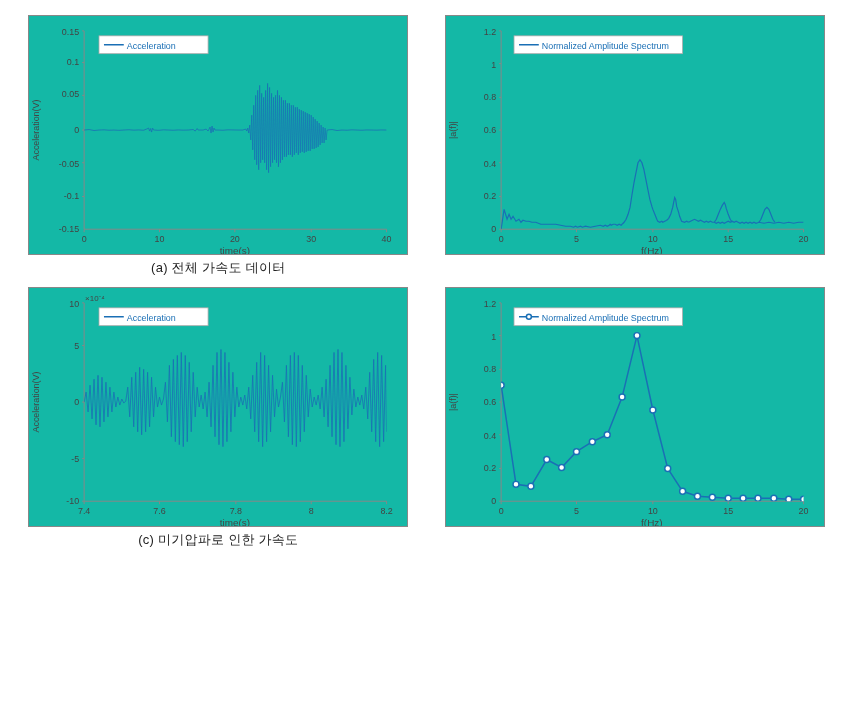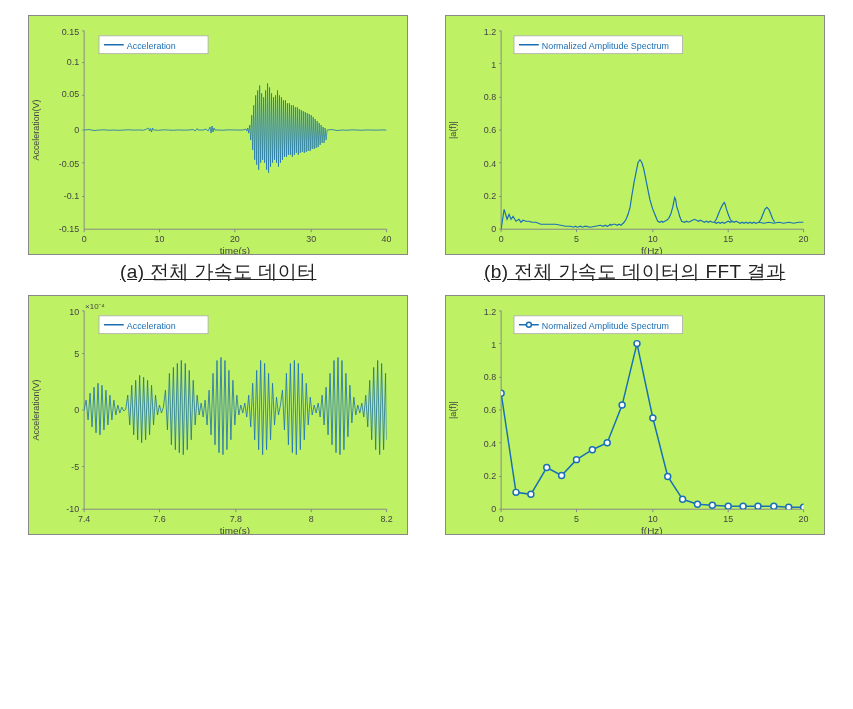--- a/index.html
+++ b/index.html
@@ -25,29 +25,28 @@
       display: flex;
       flex-direction: column;
       align-items: center;
       padding: 5px;
     }
     .chart-container {
       position: relative;
       width: 380px;
       height: 240px;
       border: 1px solid #888;
-      background: #bef264;
+      background: #14b8a6;
     }
     .chart-label {
-      font-size: 19px;
+      font-size: 13px;
       margin-top: 4px;
       text-align: center;
       color: #222;
       letter-spacing: 0.02em;
-      text-decoration: underline;
     }
     svg {
       width: 100%;
       height: 100%;
     }
   </style>
 </head>
 <body>
 
 <div class="grid">
@@ -194,21 +193,20 @@
           <polyline fill="none" stroke="#1a6fb5" stroke-width="1.2" points="
               315,208 317,205 319,200 321,195 323,193 325,195 327,200 329,205 331,208
             "></polyline>
         </g>
 
         <rect x="68" y="20" width="170" height="18" fill="white" stroke="#aaa" stroke-width="0.8"></rect>
         <line x1="73" y1="29" x2="93" y2="29" stroke="#1a6fb5" stroke-width="1.5"></line>
         <text x="96" y="33" font-size="9" fill="#1a6fb5">Normalized Amplitude Spectrum</text>
       </svg>
     </div>
-    <div class="chart-label">(b) 전체 가속도 데이터의 FFT 결과</div>
   </div>
 
   <div class="chart-cell">
     <div class="chart-container">
       <svg viewBox="0 0 380 240" xmlns="http://www.w3.org/2000/svg">
         <defs>
           <clipPath id="clip3">
             <rect x="55" y="15" width="305" height="200"></rect>
           </clipPath>
         </defs>
@@ -247,20 +245,21 @@
           <polyline fill="none" stroke="#1a6fb5" stroke-width="0.8" points="
               55,115 57,105 59,125 61,98 63,132 65,92 67,138 69,88 71,140 73,90 75,135 77,95 79,130 81,100 83,125 85,105 87,120 89,110 91,118 93,112 95,116 97,114 99,100 101,130 103,90 105,140 107,85 109,145 111,80 113,148 115,82 117,145 119,85 121,140 123,90 125,130 127,100 129,120 131,110 133,118 135,112 137,95 139,135 141,78 143,150 145,72 147,155 149,68 151,158 153,65 155,160 157,68 159,155 161,75 163,145 165,85 167,130 169,100 171,120 173,108 175,122 177,105 179,130 181,95 183,140 185,78 187,150 189,65 191,158 193,62 195,160 197,65 199,155 201,75 203,145 205,85 207,130 209,100 211,120 213,110 215,118 217,108 219,122 221,100 223,132 225,88 227,145 229,75 231,155 233,65 235,160 237,68 239,155 241,78 243,145 245,88 247,130 249,102 251,120 253,110 255,95 257,135 259,78 261,150 263,68 265,158 267,65 269,160 271,68 273,155 275,78 277,145 279,88 281,130 283,102 285,120 287,110 289,118 291,108 293,122 295,100 297,130 299,92 301,140 303,78 305,150 307,65 309,158 311,62 313,160 315,65 317,155 319,78 321,142 323,90 325,128 327,102 329,120 331,110 333,118 335,108 337,122 339,100 341,132 343,85 345,145 347,72 349,155 351,65 353,160 355,68 357,155 359,78 360,145
             "></polyline>
         </g>
 
         <rect x="70" y="20" width="110" height="18" fill="white" stroke="#aaa" stroke-width="0.8"></rect>
         <line x1="75" y1="29" x2="95" y2="29" stroke="#1a6fb5" stroke-width="1.5"></line>
         <text x="98" y="33" font-size="9" fill="#1a6fb5">Acceleration</text>
       </svg>
     </div>
+    <div class="chart-label">(c) 미기압파로 인한 가속도</div>
   </div>
 
   <div class="chart-cell">
     <div class="chart-container">
       <svg viewBox="0 0 380 240" xmlns="http://www.w3.org/2000/svg">
         <defs>
           <clipPath id="clip4">
             <rect x="55" y="15" width="305" height="200"></rect>
           </clipPath>
         </defs>

